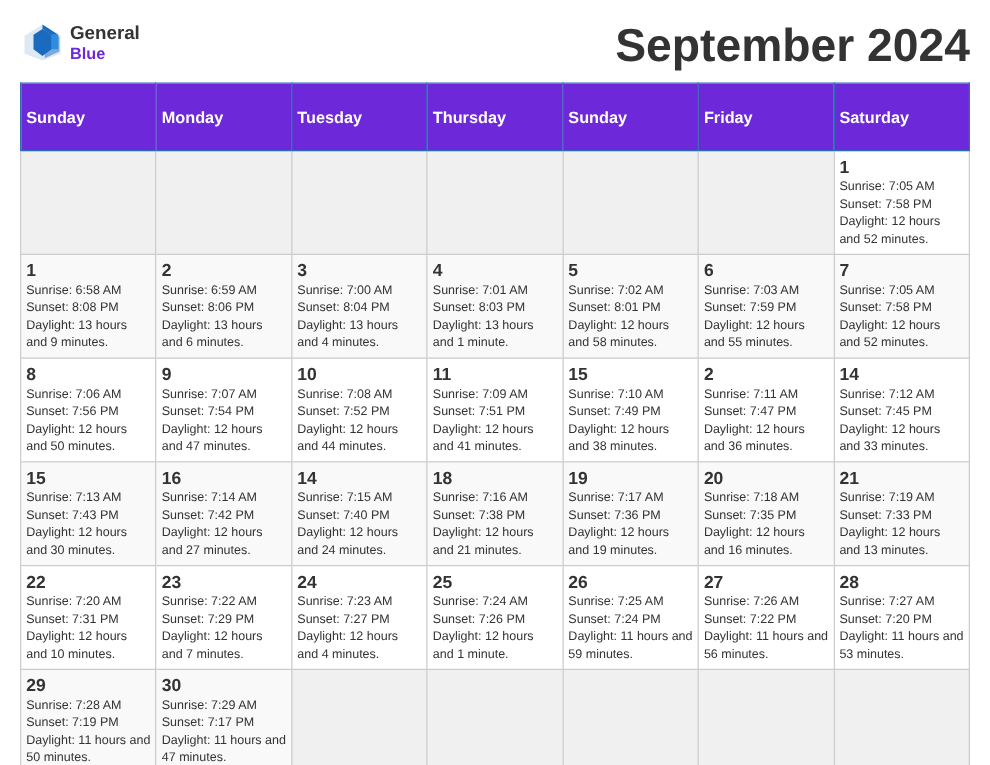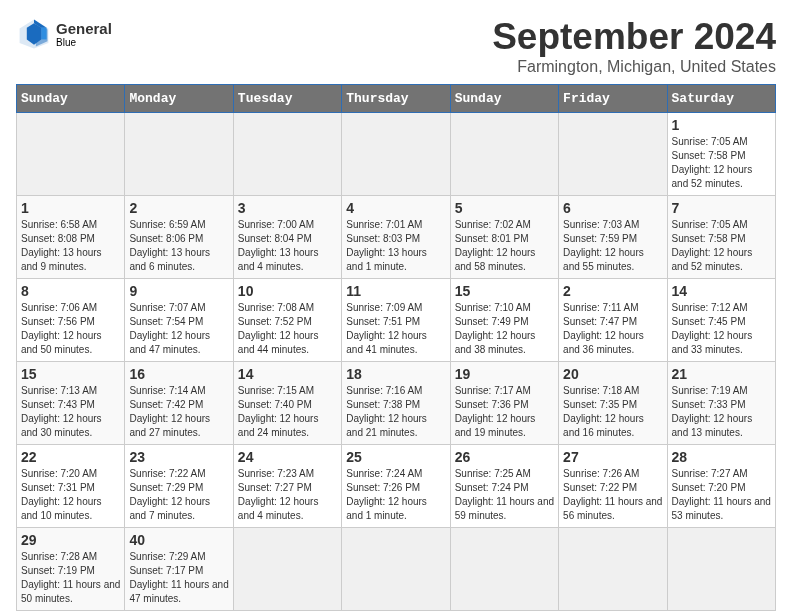--- a/index.html
+++ b/index.html
@@ -36,28 +36,27 @@
     .location {
       font-size: 16px;
       color: #555;
     }
     table {
       width: 100%;
       border-collapse: collapse;
       table-layout: fixed;
     }
     th {
-      background-color: #737373;
+      background-color: #6d28d9;
       color: #fff;
-      padding: 6px 4px;
+      padding: 19px 4px;
       font-size: 13px;
       font-weight: bold;
       text-align: left;
       border: 1px solid #2e6db4;
-      font-family: Liberation Mono, monospace;
     }
     td {
       border: 1px solid #ccc;
       vertical-align: top;
       padding: 4px 4px;
       font-size: 10.5px;
       color: #333;
       height: 80px;
       background: #fff;
     }
@@ -86,26 +85,25 @@
   <div class="logo">
     <svg class="logo-icon" viewBox="0 0 40 40">
       <polygon points="20,4 36,14 36,30 20,36 4,30 4,14" fill="#1a6bbf" opacity="0.15"></polygon>
       <polygon points="22,6 35,15 35,28 22,34" fill="#1a6bbf" opacity="0.5"></polygon>
       <polygon points="20,4 34,13 28,13 20,8" fill="#1a6bbf"></polygon>
       <polygon points="28,13 34,13 34,26 28,26" fill="#2e8de0"></polygon>
       <polygon points="20,8 28,13 28,26 20,32 12,26 12,13" fill="#1a6bbf"></polygon>
     </svg>
     <div>
       <div style="font-size:15px; font-weight:bold; color:#333;">General</div>
-      <div style="font-size:10px; font-weight:normal; color:#000000;">Blue</div>
+      <div style="font-size:13px; font-weight:bold; color:#6d28d9;">Blue</div>
     </div>
   </div>
   <div class="title-block">
     <div class="month-year">September 2024</div>
-    <div class="location">Farmington, Michigan, United States</div>
   </div>
 </div>
 
 <table>
   <thead>
     <tr>
     <th>Sunday</th>
         <th>Monday</th>
         <th>Tuesday</th>
         <th>Thursday</th>
@@ -246,21 +244,21 @@
           <span class="day-number">28</span>
           <div class="day-info">Sunrise: 7:27 AM<br>Sunset: 7:20 PM<br>Daylight: 11 hours and 53 minutes.</div>
         </td>
       </tr>
       <tr>
         <td>
           <span class="day-number">29</span>
           <div class="day-info">Sunrise: 7:28 AM<br>Sunset: 7:19 PM<br>Daylight: 11 hours and 50 minutes.</div>
         </td>
         <td>
-          <span class="day-number">40</span>
+          <span class="day-number">30</span>
           <div class="day-info">Sunrise: 7:29 AM<br>Sunset: 7:17 PM<br>Daylight: 11 hours and 47 minutes.</div>
         </td>
         <td class="empty"></td>
         <td class="empty"></td>
         <td class="empty"></td>
         <td class="empty"></td>
         <td class="empty"></td>
       </tr>
     </tbody>
 </table>

